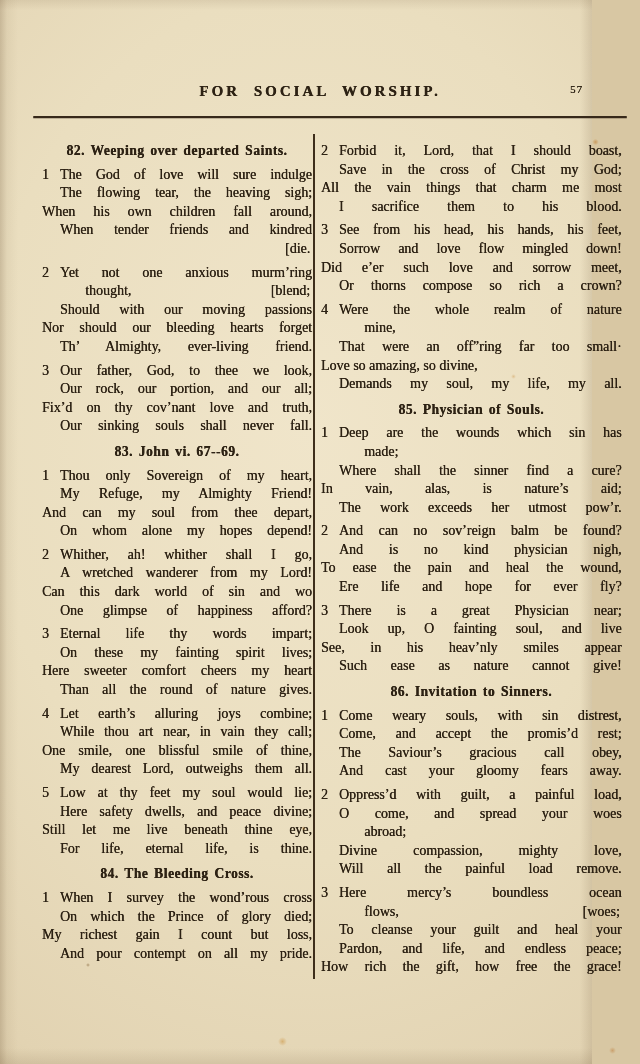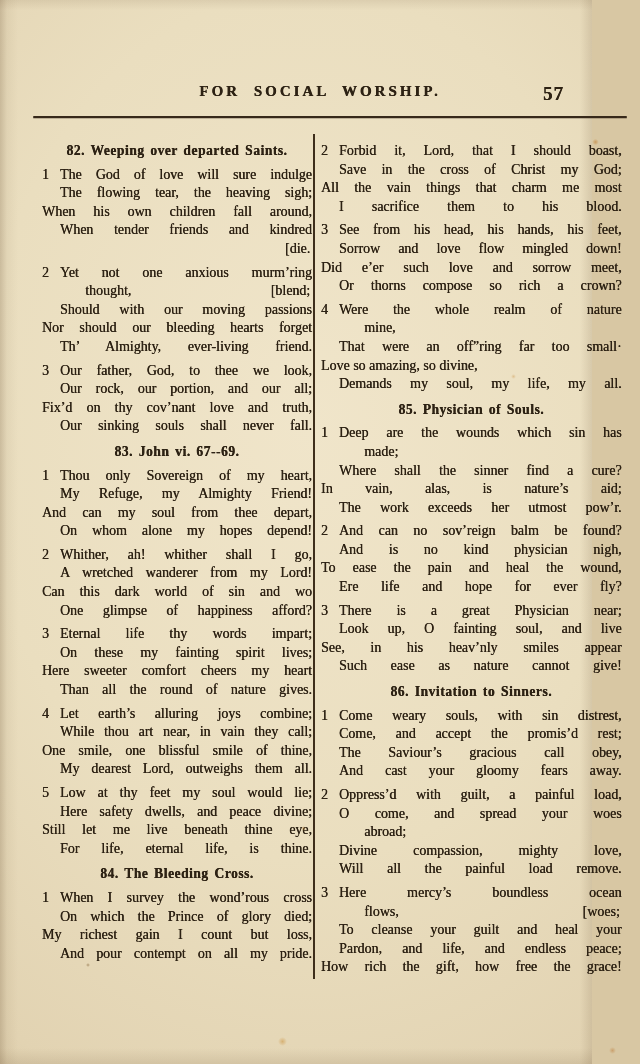--- a/index.html
+++ b/index.html
@@ -22,22 +22,22 @@
       radial-gradient(115% 85% at 52% 40%, #f0e5ca 0%, #eadebf 48%, #e2d3b2 80%, #d4c29d 100%);
     color:var(--ink);
   }
   .running-head{
     position:absolute;top:83px;left:36px;width:568px;
     text-align:center;font-weight:bold;font-size:15px;
     letter-spacing:3px;word-spacing:7px;
     text-shadow:.3px 0 0 currentColor;
   }
   .page-number{
-    position:absolute;top:83px;left:543px;
-    font-weight:bold;font-size:19px;letter-spacing:1px;
+    position:absolute;top:83px;left:570px;
+    font-weight:normal;font-size:11px;letter-spacing:1px;
     text-shadow:.3px 0 0 currentColor;
   }
   .header-rule{
     position:absolute;top:116px;left:33px;width:594px;height:2px;
     background:#37291a;border-radius:1px;
     box-shadow:0 1px 0 rgba(55,41,26,.25);
   }
   .divider{
     position:absolute;top:134px;left:313px;width:2px;height:845px;
     background:#3e2e1b;

